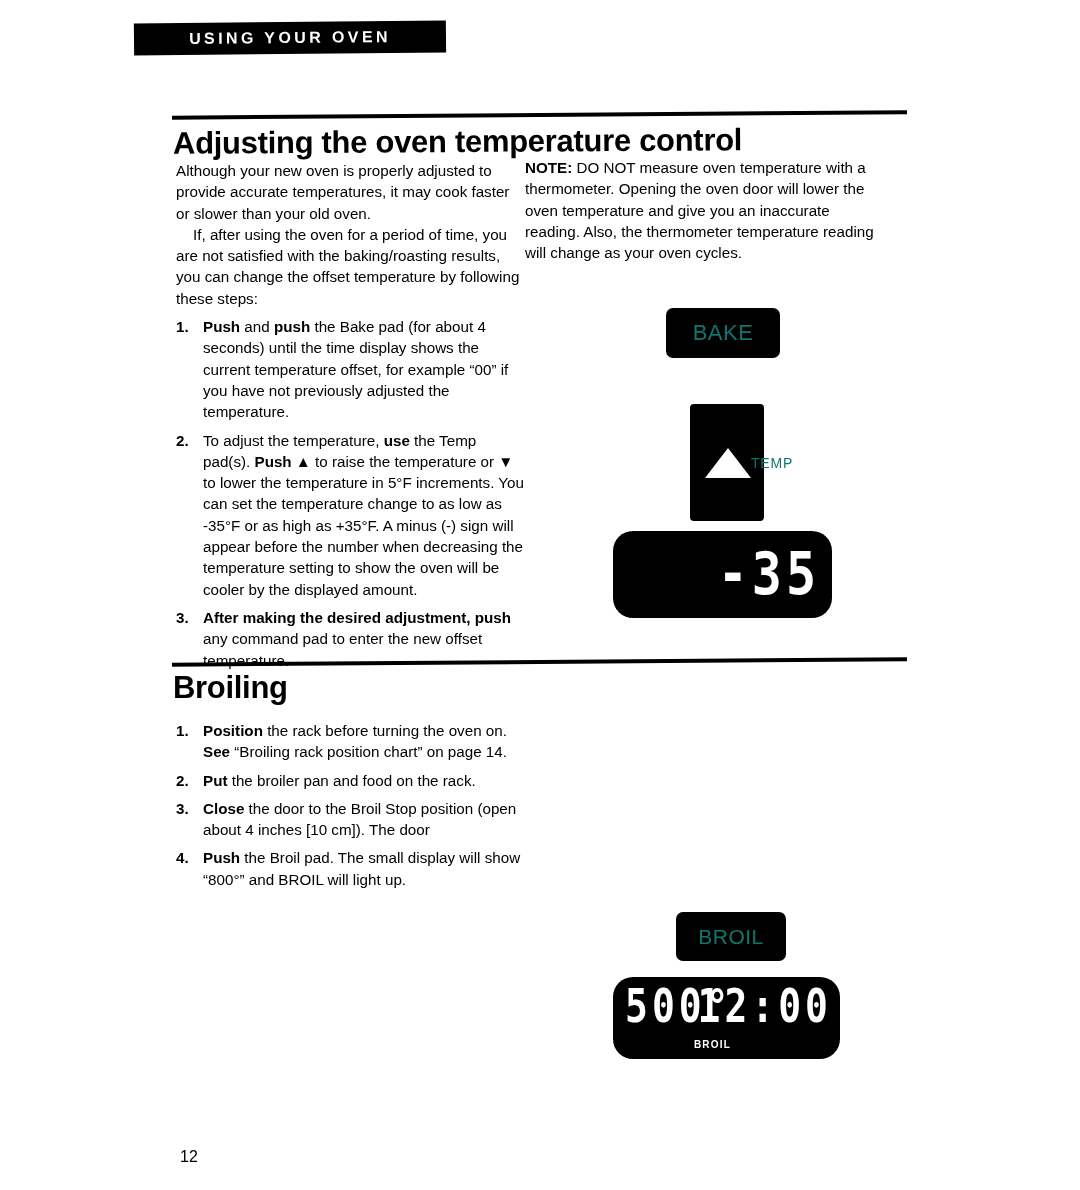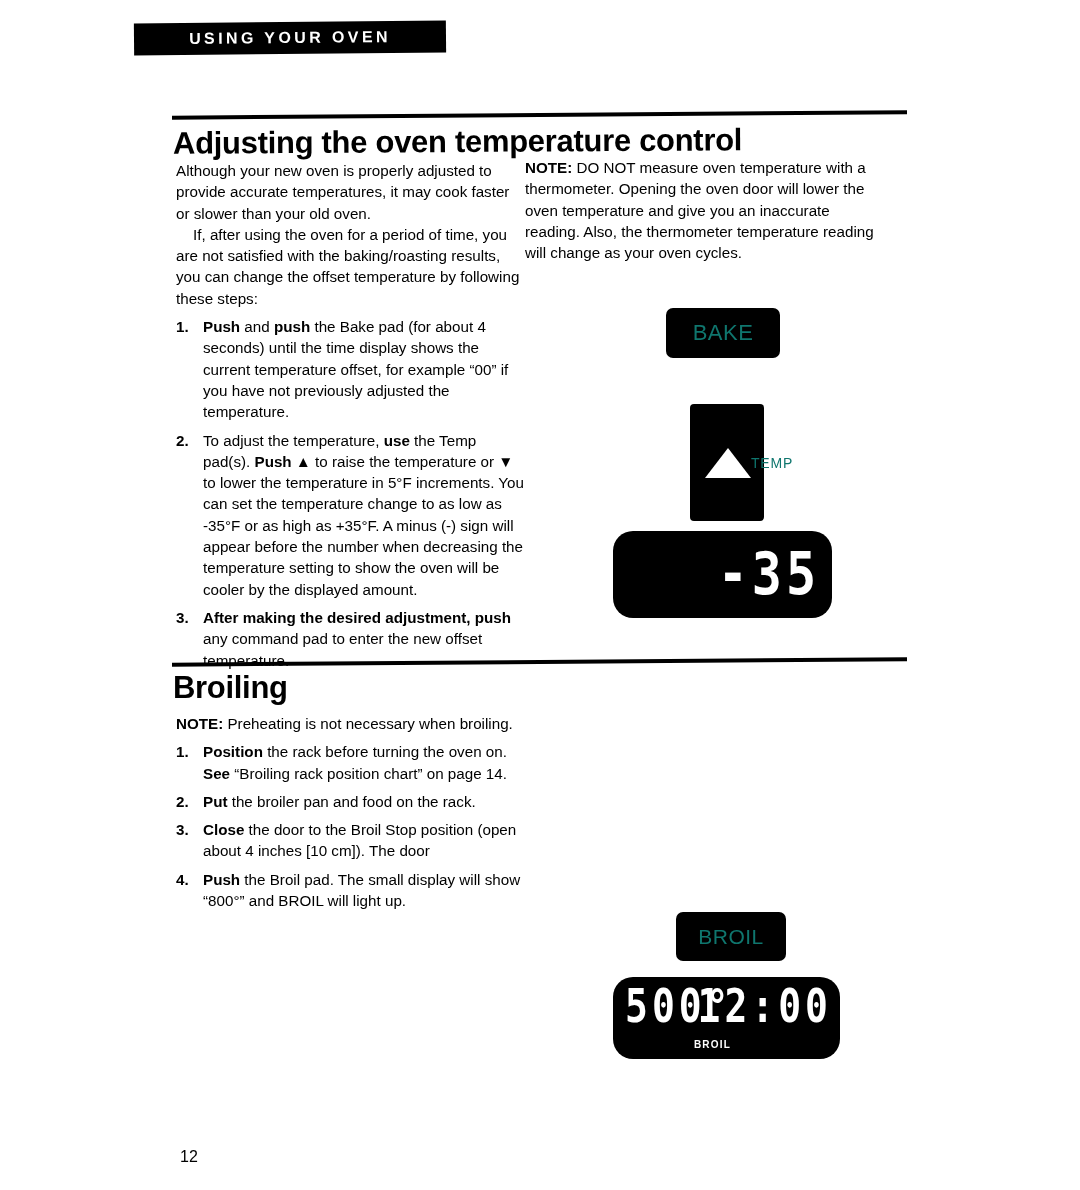--- a/index.html
+++ b/index.html
@@ -230,21 +230,20 @@
 </div>
 
 <div class="led-panel" id="display-offset">
   <span class="seg" id="offset-value">-35</span>
 </div>
 
 <div class="rule rule-broil"></div>
 <h1 class="section-title" id="title-broiling">Broiling</h1>
 
 <div class="col" id="col-broil">
-  <p><b>NOTE:</b><span> Preheating is not necessary when broiling.</span></p>
 
   <div class="step">
     <span class="num">1.</span>
     <b>Position</b><span> the rack before turning the oven on. </span><b>See</b><span> “Broiling rack position chart” on page 14.</span>
   </div>
 
   <div class="step">
     <span class="num">2.</span>
     <b>Put</b><span> the broiler pan and food on the rack.</span>
   </div>

